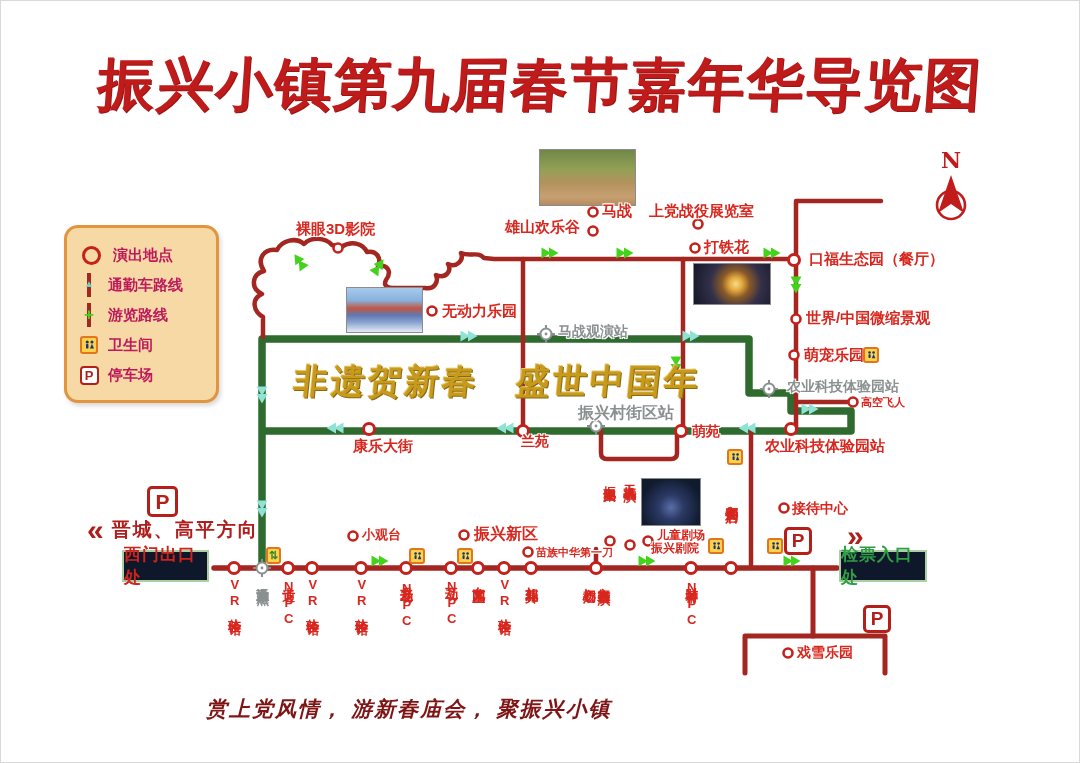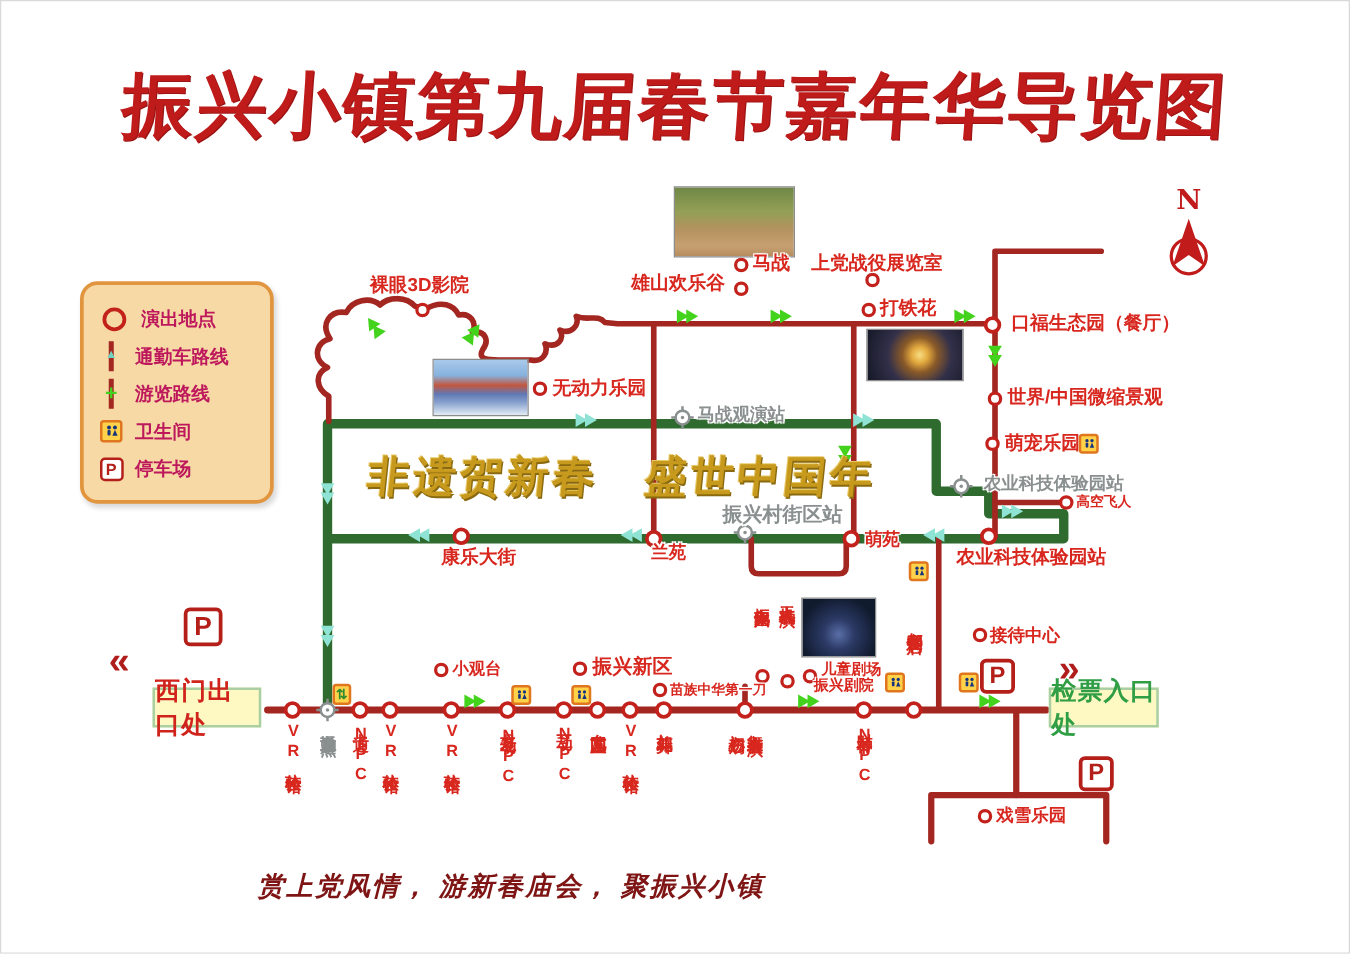--- a/index.html
+++ b/index.html
@@ -24,22 +24,22 @@
   .lbl-red{color:#d8271e;}
   .lbl-gray{color:#8a8f8f;}
   .lbl-vert{writing-mode:vertical-lr;text-orientation:upright;transform:translateX(-50%);letter-spacing:1px;}
   .toilet{position:absolute;z-index:3;width:16px;height:16px;background:#ffd24a;border:2px solid #e0761e;
           border-radius:3px;box-sizing:border-box;display:flex;align-items:center;justify-content:center;}
   .parking{position:absolute;z-index:3;background:#fff;border:3px solid #b51f1a;border-radius:5px;
            color:#b51f1a;font-weight:900;display:flex;align-items:center;justify-content:center;box-sizing:border-box;}
   .transfer{position:absolute;z-index:3;width:15px;height:17px;background:#ffd24a;border:2px solid #e0761e;
             border-radius:3px;box-sizing:border-box;color:#2e8b2e;font-size:11px;font-weight:bold;
             display:flex;align-items:center;justify-content:center;}
-  .gatebox{position:absolute;z-index:4;background:#fef9c3;border:2px solid #a9cfa2;box-sizing:border-box;
-           display:flex;align-items:center;justify-content:center;font-weight:bold;font-size:20px;letter-spacing:1px;}
+  .gatebox{position:absolute;z-index:4;background:#0f172a;border:2px solid #a9cfa2;box-sizing:border-box;
+           display:flex;align-items:center;justify-content:center;font-weight:bold;font-size:17px;letter-spacing:1px;}
   .gate-west{color:#d0231c;}
   .gate-east{color:#2f9e44;}
   .direction{position:absolute;z-index:4;display:flex;align-items:center;gap:6px;
              color:#b01d1d;font-weight:900;font-size:19px;letter-spacing:2px;}
   .chev{font-size:30px;font-weight:900;line-height:0.8;}
   #legend{position:absolute;left:63px;top:224px;width:155px;z-index:5;background:#f6d9a4;
           border:3px solid #e2953f;border-radius:14px;padding:12px 10px 10px 12px;box-sizing:border-box;
           box-shadow:2px 3px 4px rgba(0,0,0,0.15);}
   .legend-row{display:flex;align-items:center;gap:9px;height:30px;}
   .legend-label{color:#be185d;font-weight:bold;font-size:15px;}
@@ -193,20 +193,21 @@
       <line x1="759" y1="388" x2="777" y2="388" stroke="#8a8f8f" stroke-width="2"></line>
       <line x1="768" y1="379" x2="768" y2="397" stroke="#8a8f8f" stroke-width="2"></line>
       <circle cx="768" cy="388" r="5.5" fill="#fff" stroke="#8a8f8f" stroke-width="2"></circle>
       <circle cx="768" cy="388" r="1.4" fill="#8a8f8f"></circle>
     </svg>
 
   <div id="banner">非遗贺新春　盛世中国年</div>
 
   <div class="direction" style="left:86px;top:516px;">
     <span class="chev">«</span>
+    <span>晋城、高平方向</span>
   </div>
   <div class="direction" style="left:846px;top:523px;">
     <span class="chev">»</span>
   </div>
 
   <div class="gatebox gate-west" style="left:121px;top:549px;width:87px;height:32px;">西门出口处</div>
   <div class="gatebox gate-east" style="left:838px;top:549px;width:88px;height:32px;">检票入口处</div>
 
   <div id="footer">赏上党风情， 游新春庙会， 聚振兴小镇</div>
 

